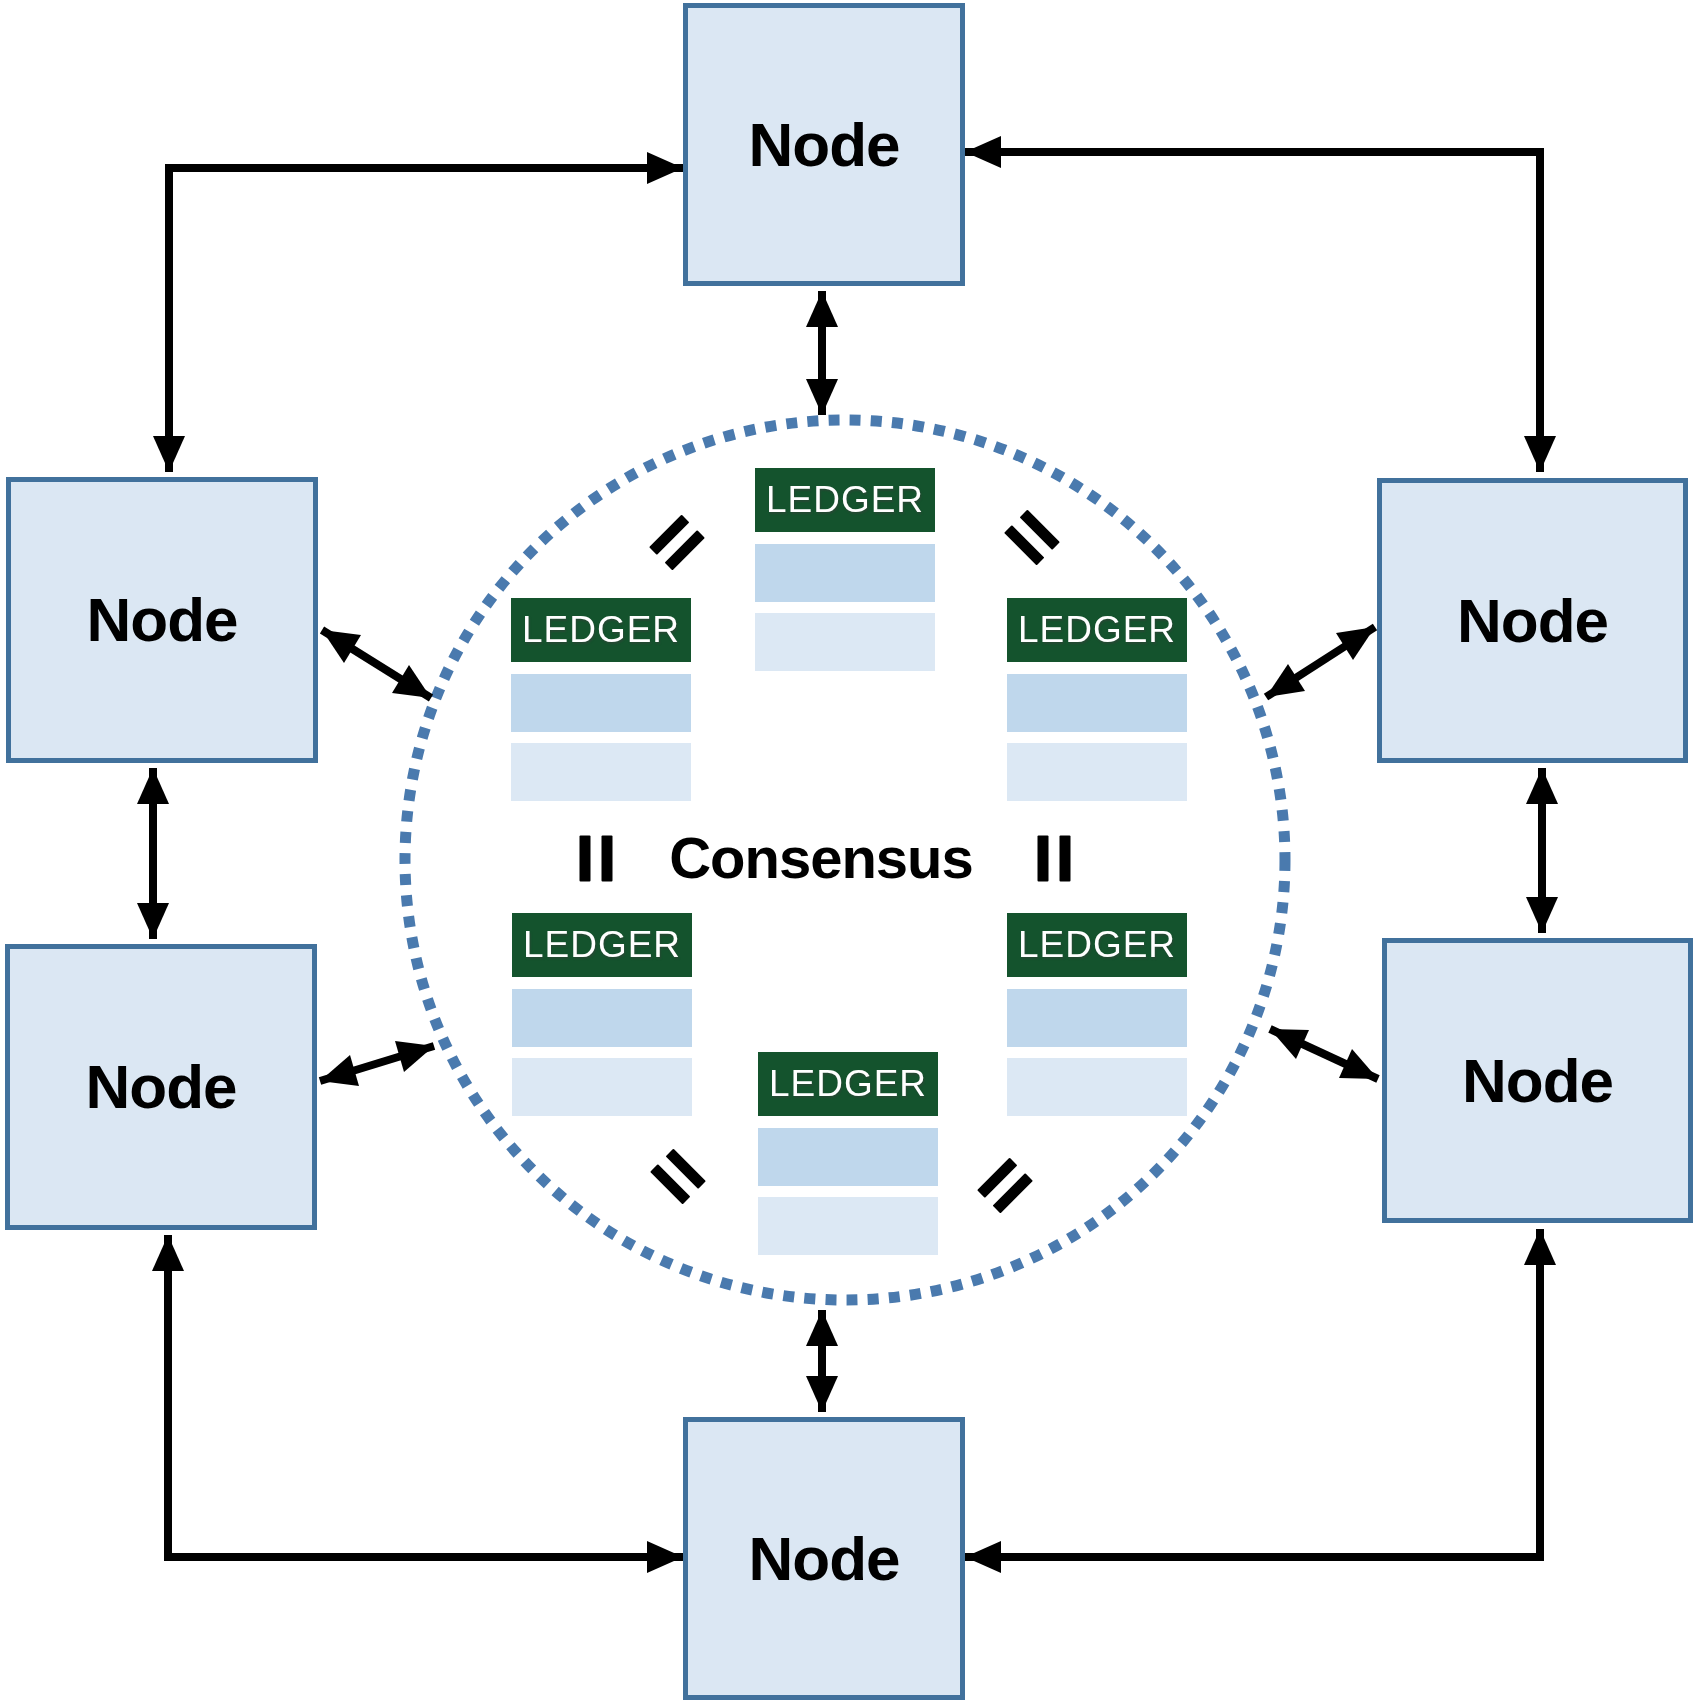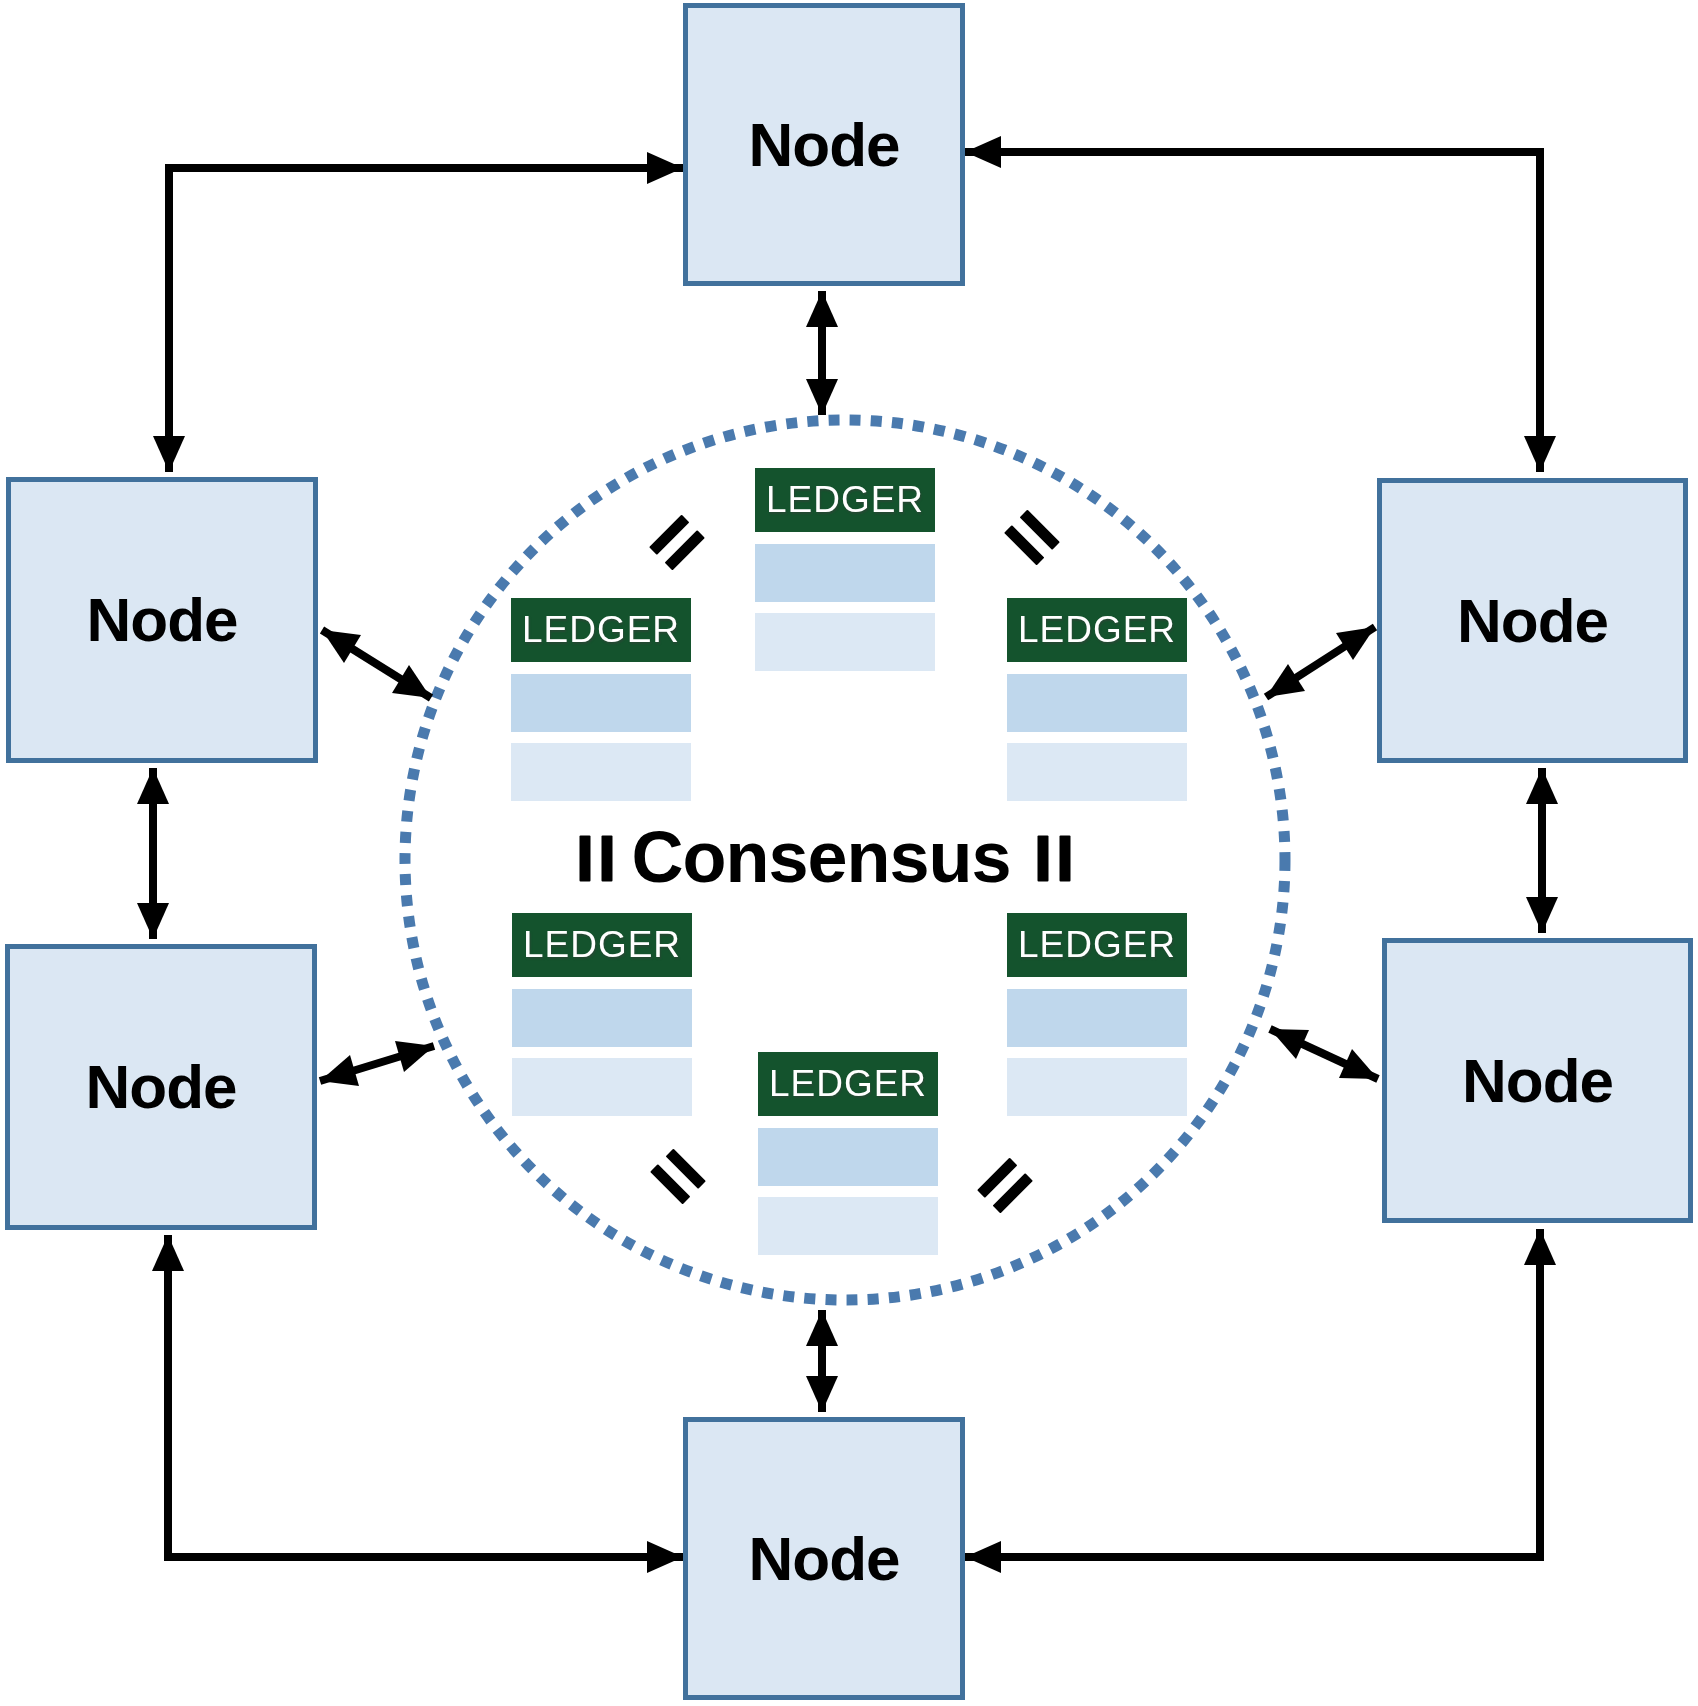--- a/index.html
+++ b/index.html
@@ -36,21 +36,21 @@
   .ledger .row-a{background:#bfd7ec;}
   .ledger .row-b{background:#dce8f4;}
   .eq{
     position:absolute;width:46px;height:33px;z-index:2;
     display:flex;flex-direction:column;justify-content:space-between;
   }
   .eq .bar{height:11px;background:#000;border-radius:1px;}
   #consensus{
     position:absolute;left:620px;top:824px;width:402px;height:66px;
     display:flex;align-items:center;justify-content:center;
-    font-size:72px;font-weight:bold;color:#000;z-index:2;
+    font-size:58px;font-weight:bold;color:#000;z-index:2;
     letter-spacing:-1px;
   }
 </style>
 </head>
 <body>
 
 <div id="canvas">
 
   <svg id="wires" width="1698" height="1706" viewBox="0 0 1698 1706">
 

